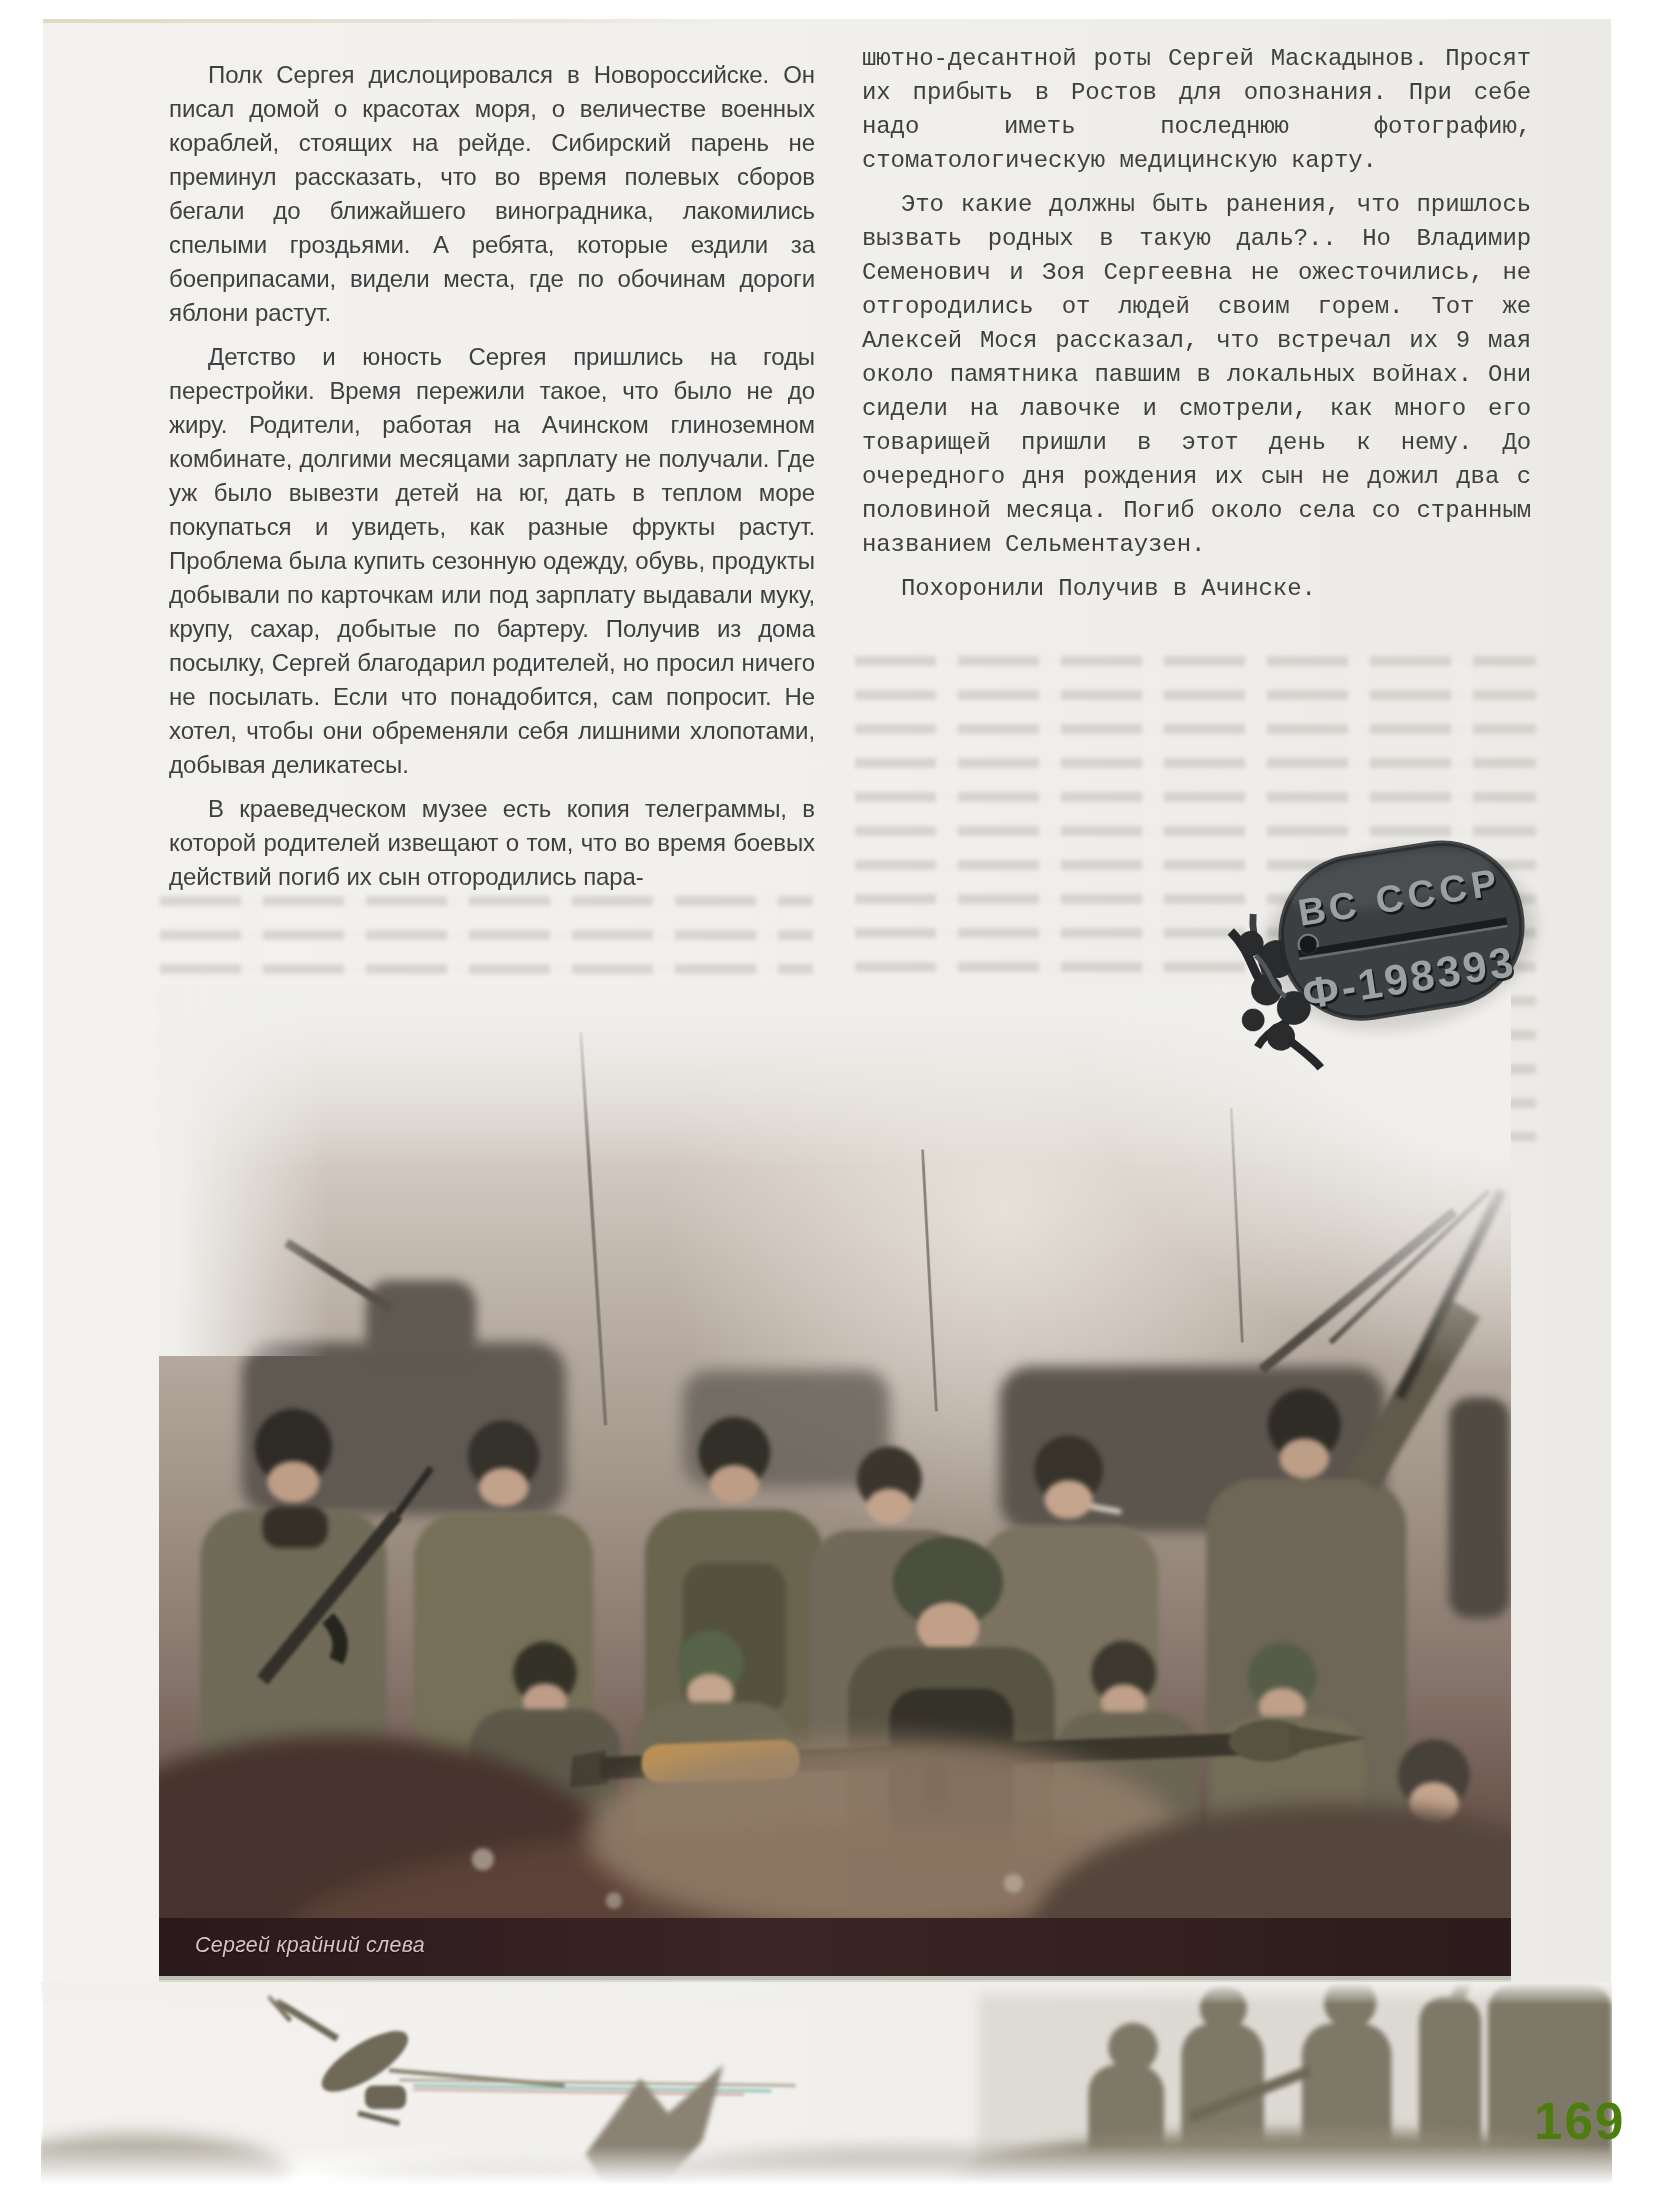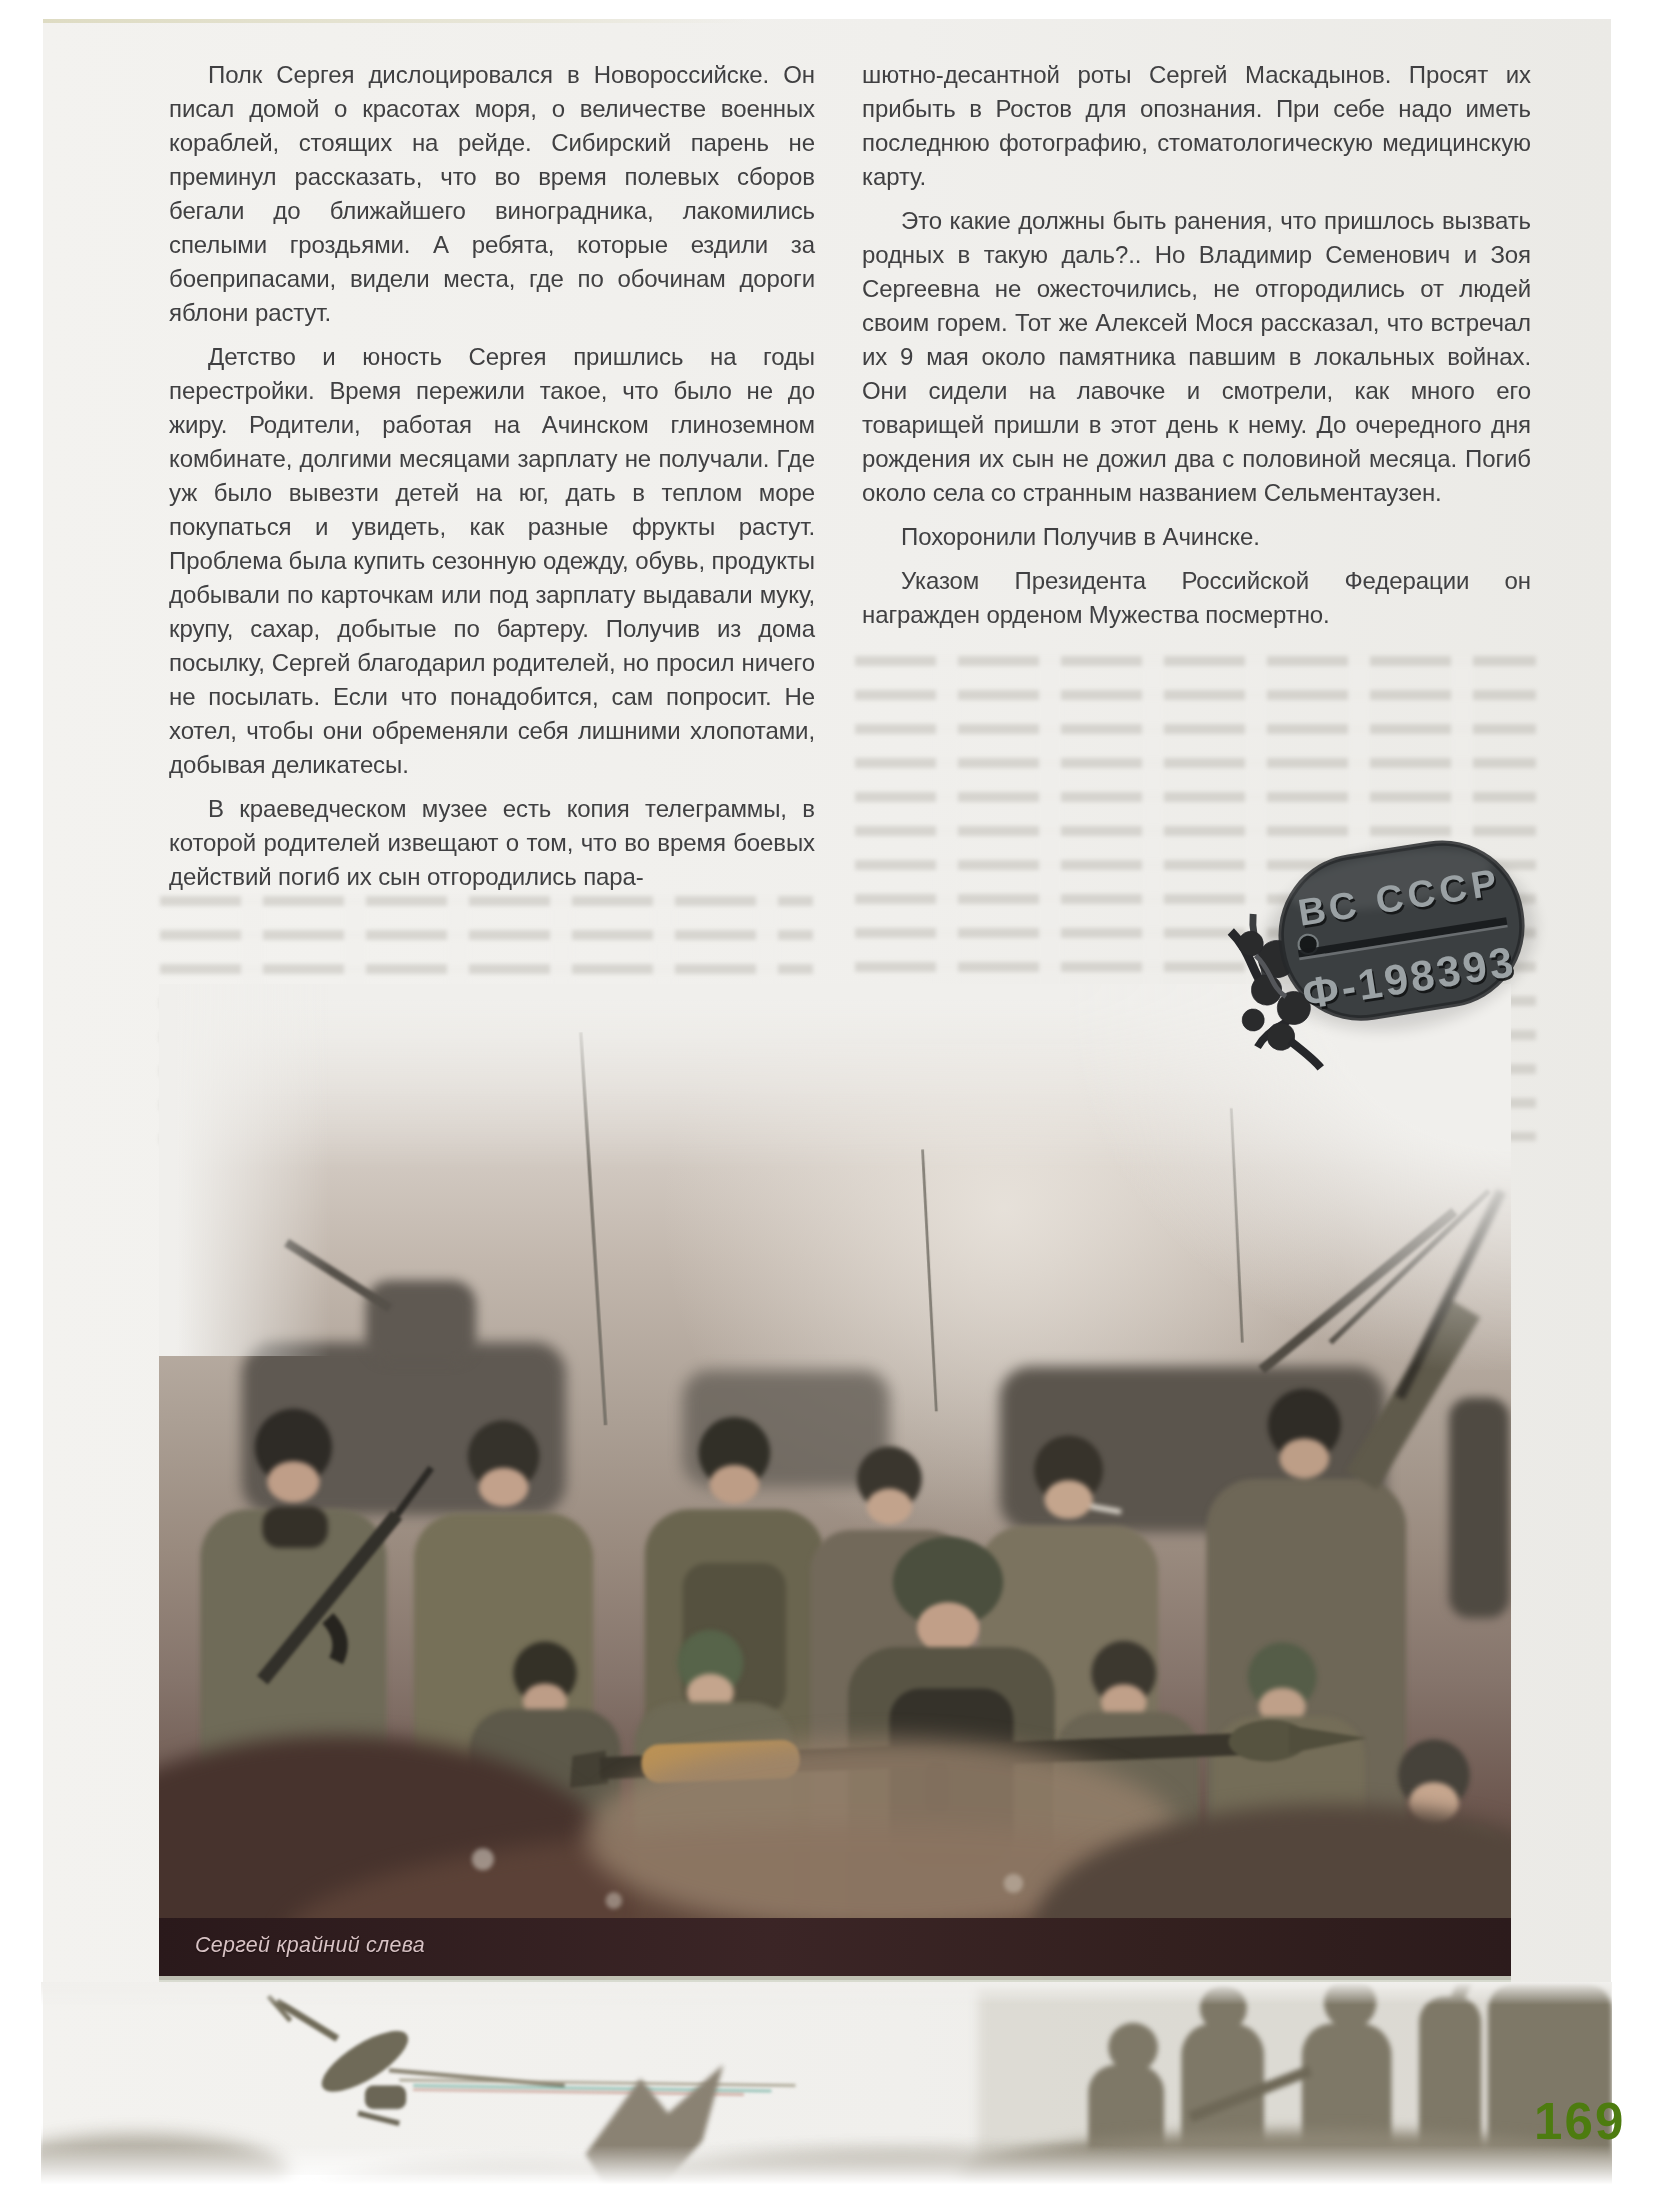--- a/index.html
+++ b/index.html
@@ -19,21 +19,21 @@
     opacity:.8;
   }
   
   .col{
     color:#404042;font-size:24px;line-height:34px;text-align:justify;
     letter-spacing:-0.1px;
   }
   .col p{margin:10px;}
   .col p.indent{text-indent:39px;}
   #col-left{left:159px;top:48px;width:666px;}
-  #col-right{left:852px;top:48px;width:689px;}
+  #col-right{left:852px;top:32px;width:689px;font-family:Liberation Mono, monospace;}
   
   .bleed{
     filter:blur(2.1px);opacity:.42;pointer-events:none;
     background-image:
       repeating-linear-gradient(90deg,rgba(240,239,236,0) 0 81px,rgba(240,239,236,.95) 81px 103px),
       repeating-linear-gradient(180deg,#b3b0a8 0 10.3px,rgba(0,0,0,0) 10.3px 34px);
   }
   #bleed-left{left:160px;top:896px;width:653px;height:270px;}
   #bleed-right{left:855px;top:656px;width:681px;height:485px;}
   
@@ -88,21 +88,20 @@
 <div class="abs col" id="col-left">
   <p class="indent">Полк Сергея дислоцировался в Новороссийске. Он писал домой о красотах моря, о величестве военных кораблей, стоящих на рейде. Сибирский парень не преминул рассказать, что во время полевых сборов бегали до ближайшего виноградника, лакомились спелыми гроздьями. А ребята, которые ездили за боеприпасами, видели места, где по обочинам дороги яблони растут.</p>
   <p class="indent">Детство и юность Сергея пришлись на годы перестройки. Время пережили такое, что было не до жиру. Родители, работая на Ачинском глиноземном комбинате, долгими месяцами зарплату не получали. Где уж было вывезти детей на юг, дать в теплом море покупаться и увидеть, как разные фрукты растут. Проблема была купить сезонную одежду, обувь, продукты добывали по карточкам или под зарплату выдавали муку, крупу, сахар, добытые по бартеру. Получив из дома посылку, Сергей благодарил родителей, но просил ничего не посылать. Если что понадобится, сам попросит. Не хотел, чтобы они обременяли себя лишними хлопотами, добывая деликатесы.</p>
   <p class="indent">В краеведческом музее есть копия телеграммы, в которой родителей извещают о том, что во время боевых действий погиб их сын отгородились пара-</p>
 </div>
 
 <div class="abs col" id="col-right">
   <p>шютно-десантной роты Сергей Маскадынов. Просят их прибыть в Ростов для опознания. При себе надо иметь последнюю фотографию, стоматологическую медицинскую карту.</p>
   <p class="indent">Это какие должны быть ранения, что пришлось вызвать родных в такую даль?.. Но Владимир Семенович и Зоя Сергеевна не ожесточились, не отгородились от людей своим горем. Тот же Алексей Мося рассказал, что встречал их 9 мая около памятника павшим в локальных войнах. Они сидели на лавочке и смотрели, как много его товарищей пришли в этот день к нему. До очередного дня рождения их сын не дожил два с половиной месяца. Погиб около села со странным названием Сельментаузен.</p>
   <p class="indent">Похоронили Получив в Ачинске.</p>
-  <p class="indent">Указом Президента Российской Федерации он награжден орденом Мужества посмертно.</p>
 </div>
 
 <div class="abs bleed" id="bleed-left"></div>
 <div class="abs bleed" id="bleed-right"></div>
 
 <div class="abs" id="photo">
   <div class="abs base"></div>
   <div class="abs glow"></div>
 
   <svg width="1352" height="996" viewBox="0 0 1962 1445" class="abs" style="left:0;top:0">

